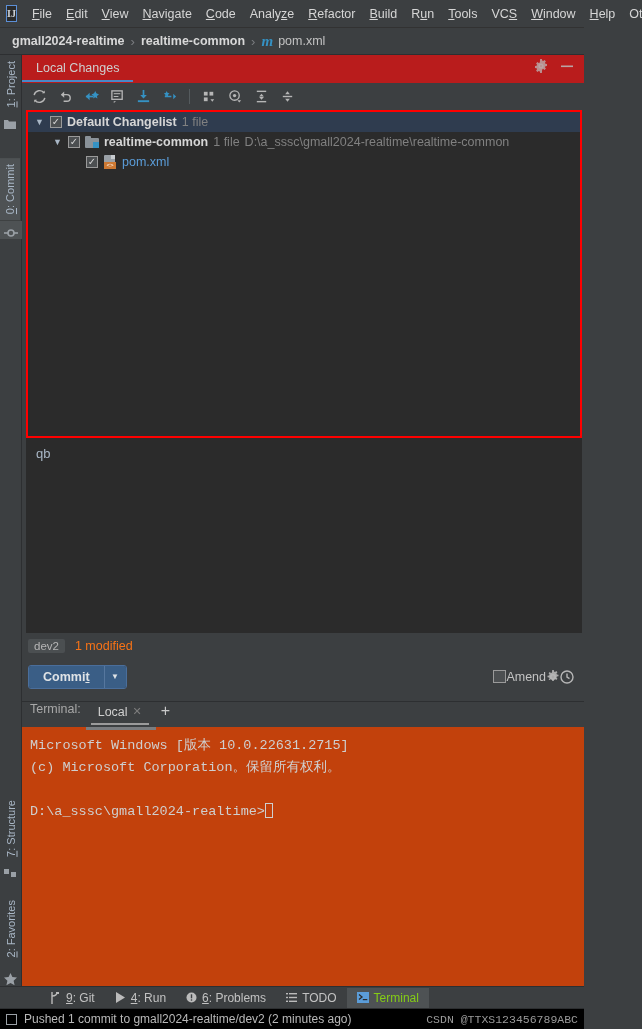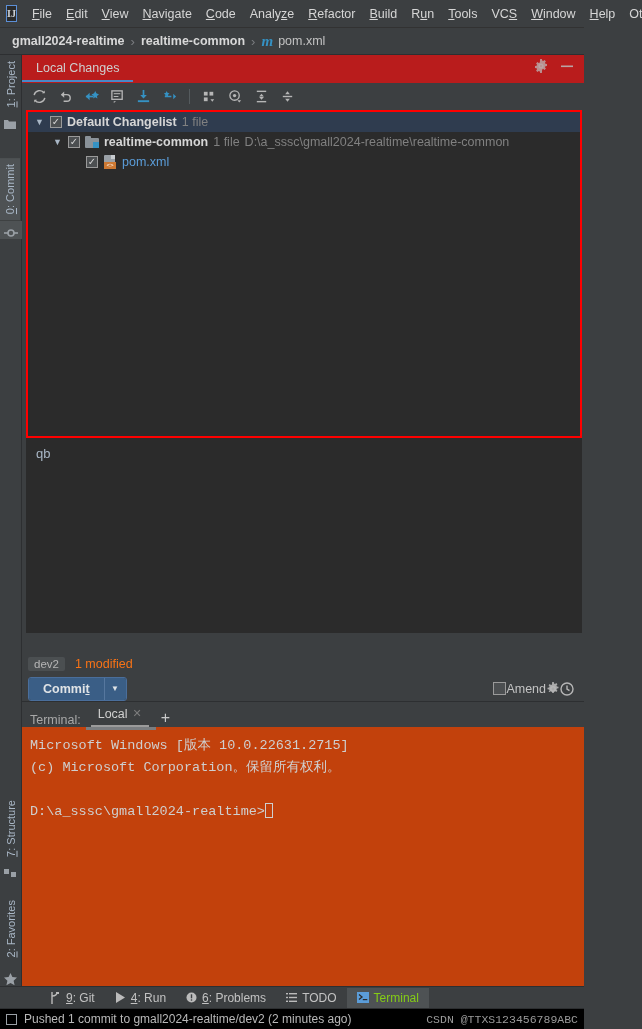--- a/index.html
+++ b/index.html
@@ -148,21 +148,21 @@
 
   
   .msg-area {
     flex: 1 1 auto; background: #2b2b2b; margin: 0 2px 0 4px;
     padding: 8px 10px; font-size: 13px; color: #a9b7c6; min-height: 0;
     border-top: none;
   }
 
   
   .commit-foot { flex: 0 0 68px; background: #3c3f41; padding: 6px 10px 0 6px; }
-  .branch-line { display: flex; align-items: flex-end; gap: 10px; height: 20px; margin-top: 12px; }
+  .branch-line { display: flex; align-items: flex-start; gap: 10px; height: 20px; }
   .branch-chip {
     background: #4b4f51; color: #b6b6b6; font-size: 11.5px;
     padding: 1px 6px; border-radius: 2px;
   }
   .mod-count { color: #f97316; font-size: 12.5px; }
   .btn-line { display: flex; align-items: center; margin-top: 6px; }
   .commit-btn {
     display: flex; align-items: stretch; border: 1px solid #4a6e9b;
     border-radius: 3px; overflow: hidden; height: 24px;
   }
@@ -177,21 +177,21 @@
     color: #dfe3e6; font-size: 8px; cursor: default;
   }
   .foot-right { margin-left: auto; display: flex; align-items: center; }
   .amend-cb {
     width: 13px; height: 13px; border: 1px solid #9a9a9a; background: #4c4f51;
   }
   .amend-lbl { font-size: 12.5px; color: #c2c2c2; }
 
   
   .term-tabs {
-    flex: 0 0 26px; background: #3c3f41; display: flex; align-items: flex-end;
+    flex: 0 0 26px; background: #3c3f41; display: flex; align-items: flex-start;
     gap: 4px; padding-left: 8px; border-top: 1px solid #2d2f31;
   }
   .term-label { font-size: 12.5px; color: #a8a8a8; margin-right: 6px; }
   .term-tab {
     display: flex; align-items: center; gap: 5px; padding: 3px 7px 4px 7px;
     font-size: 12.5px; color: #d0d0d0; border-bottom: 2px solid #9b9b9b;
     cursor: default;
   }
   .term-x { color: #7d7d7d; font-size: 11px; }
   .term-plus { color: #c9c9c9; font-size: 16px; padding: 0 8px; cursor: default; }

